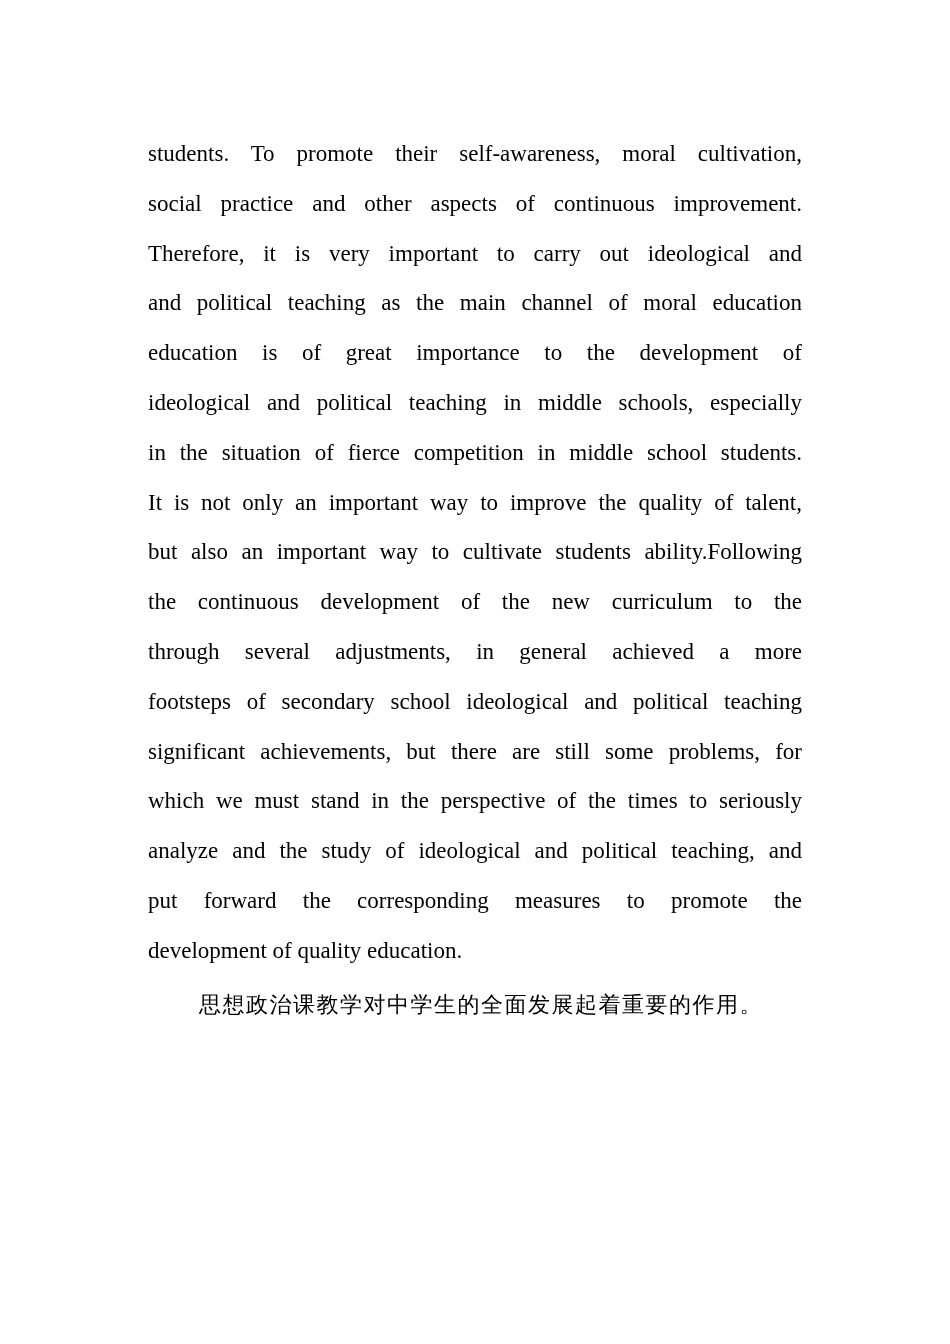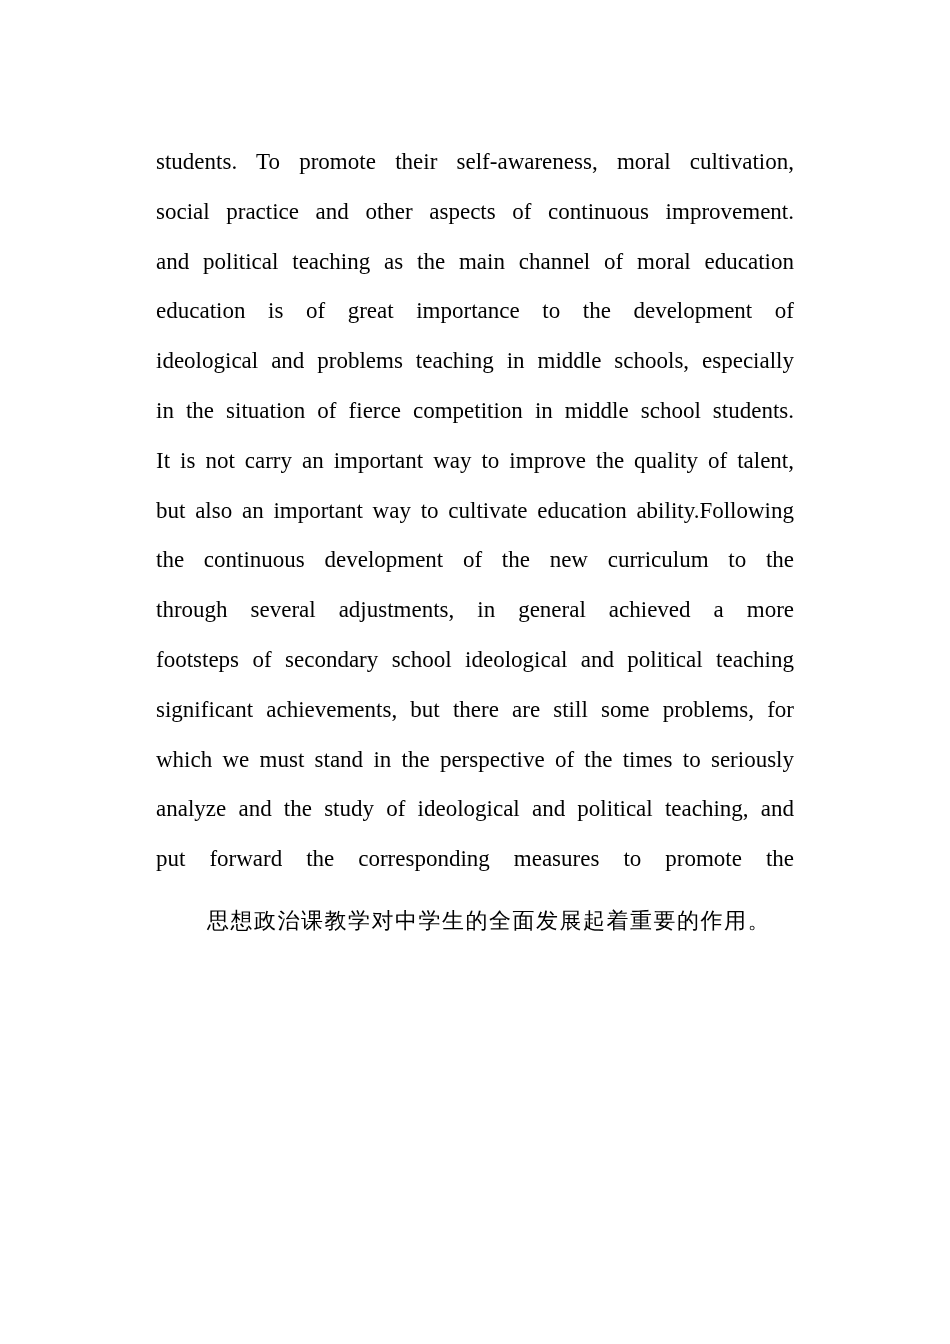--- a/index.html
+++ b/index.html
@@ -17,21 +17,21 @@
       position: absolute;
       left: 144px;
       top: 125px;
       width: 662px;
       font-family: "Liberation Serif", serif;
       font-size: 23px;
       line-height: 49.8px;
       color: #000000;
     }
     .para {
-      margin: 12px;
+      margin: 4px;
       text-align: justify;
       text-justify: inter-word;
     }
     .cjk {
       font-family: "DejaVu Sans", sans-serif;
       font-size: 22px;
       letter-spacing: 1.5px;
       text-align: left;
     }
     .line {
@@ -45,32 +45,34 @@
       text-align-last: left;
     }
   </style>
 </head>
 <body>
 
 <div class="page">
   <div class="para">
     <span class="line">students. To promote their self-awareness, moral cultivation,</span>
     <span class="line">social practice and other aspects of continuous improvement.</span>
+    <span class="line">Therefore, it is very important to carry out ideological and</span>
     <span class="line">and political teaching as the main channel of moral education</span>
     <span class="line">education is of great importance to the development of</span>
-    <span class="line">ideological and problems teaching in middle schools, especially</span>
+    <span class="line">ideological and political teaching in middle schools, especially</span>
     <span class="line">in the situation of fierce competition in middle school students.</span>
-    <span class="line">It is not carry an important way to improve the quality of talent,</span>
-    <span class="line">but also an important way to cultivate education ability.Following</span>
+    <span class="line">It is not only an important way to improve the quality of talent,</span>
+    <span class="line">but also an important way to cultivate students ability.Following</span>
     <span class="line">the continuous development of the new curriculum to the</span>
     <span class="line">through several adjustments, in general achieved a more</span>
     <span class="line">footsteps of secondary school ideological and political teaching</span>
     <span class="line">significant achievements, but there are still some problems, for</span>
     <span class="line">which we must stand in the perspective of the times to seriously</span>
     <span class="line">analyze and the study of ideological and political teaching, and</span>
     <span class="line">put forward the corresponding measures to promote the</span>
+    <span class="line last">development of quality education.</span>
   </div>
 
 
   <div class="para cjk">
     <span class="line last" style="padding-left:51px;text-align:right;text-align-last:left;">思想政治课教学对中学生的全面发展起着重要的作用。</span>
   </div>
 </div>
 
 </body></html>

